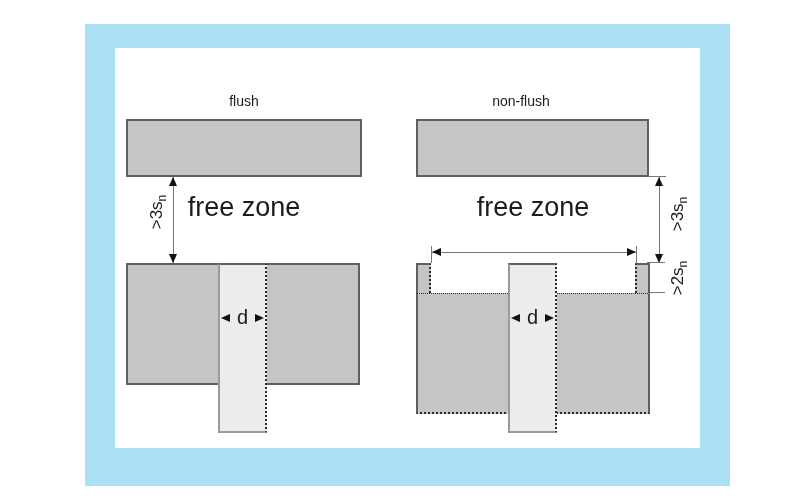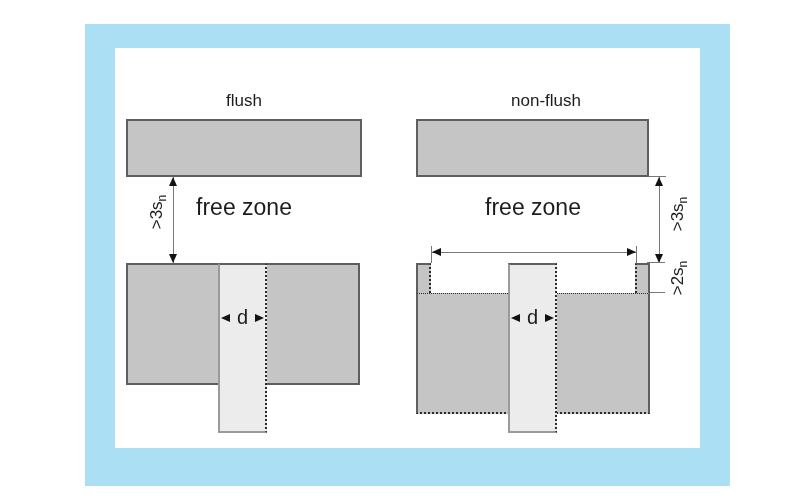--- a/index.html
+++ b/index.html
@@ -10,22 +10,22 @@
     position:relative;overflow:hidden;
   }
   #canvas{position:absolute;left:0;top:0;width:800px;height:500px;}
   .abs{position:absolute;box-sizing:border-box;}
 
   
   .frame{left:85px;top:24px;width:645px;height:462px;background:#abdff4;}
   .panel{left:115px;top:48px;width:585px;height:400px;background:#ffffff;}
 
   
-  .title{font-size:17px;text-align:center;line-height:24px;}
-  .freezone{font-size:23px;text-align:center;line-height:22px;}
+  .title{font-size:14px;text-align:center;line-height:24px;}
+  .freezone{font-size:27px;text-align:center;line-height:22px;}
   .dimtext{font-size:17px;text-align:center;line-height:18px;white-space:nowrap;}
   .dimtext sub, .rot sub{font-size:12px;}
   .rot{font-size:17px;text-align:center;line-height:22px;white-space:nowrap;
        transform:rotate(-90deg);}
   .dlabel{font-size:20px;text-align:center;line-height:22px;}
 
   
   .plate{background:#c5c5c5;border:2px solid #5f5f5f;}
   .block{background:#c5c5c5;border:2px solid #5f5f5f;}
   .blockbody{background:#c5c5c5;border-left:2px solid #5f5f5f;border-right:2px solid #5f5f5f;
@@ -66,21 +66,21 @@
   <div class="abs freezone" style="left:126px;top:196px;width:236px;">free zone</div>
 
   <div class="abs block" style="left:126px;top:263px;width:234px;height:122px;"></div>
 
   <div class="abs sensor" style="left:218px;top:263px;width:49px;height:170px;"></div>
 
   <div class="abs arr arr-lf" style="left:221px;top:314px;"></div>
   <div class="abs arr arr-rt" style="left:255px;top:314px;"></div>
   <div class="abs dlabel" style="left:218px;top:306px;width:49px;">d</div>
 
-  <div class="abs title" style="left:429px;top:89px;width:234px;">non-flush</div>
+  <div class="abs title" style="left:404px;top:89px;width:234px;">non-flush</div>
 
   <div class="abs plate" style="left:416px;top:119px;width:233px;height:58px;"></div>
 
   <div class="abs freezone" style="left:416px;top:196px;width:234px;">free zone</div>
 
   <div class="abs hline" style="left:432px;top:252px;width:204px;"></div>
   <div class="abs arr arr-lf" style="left:432px;top:248px;"></div>
   <div class="abs arr arr-rt" style="left:627px;top:248px;"></div>
   <div class="abs vline" style="left:431px;top:246px;height:17px;"></div>
   <div class="abs vline" style="left:636px;top:246px;height:17px;"></div>

